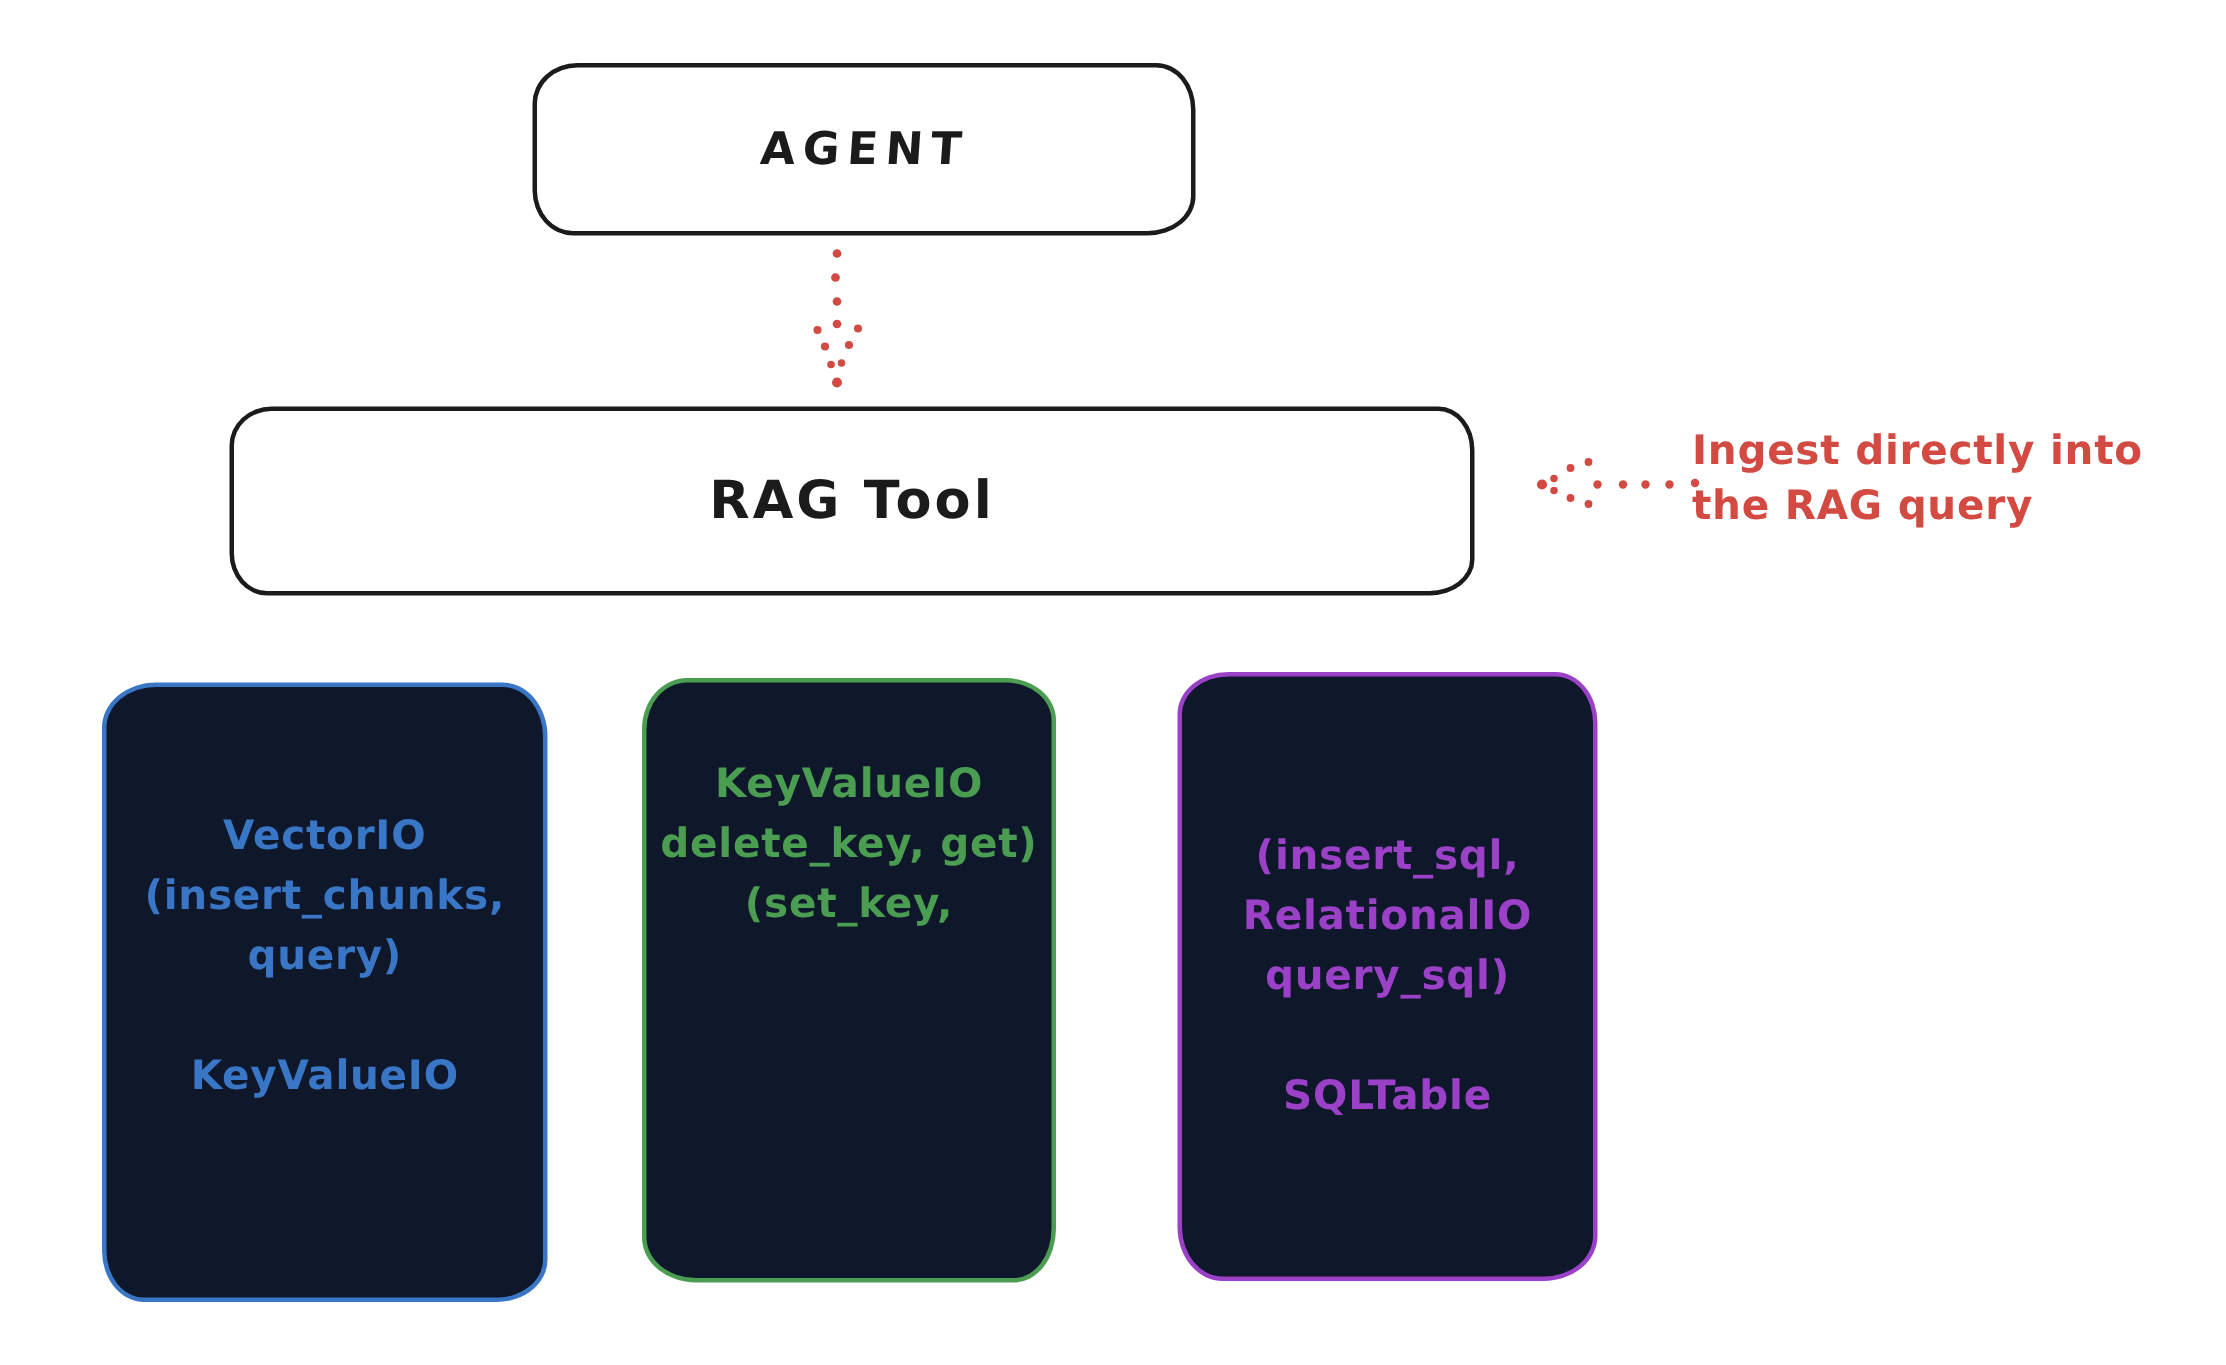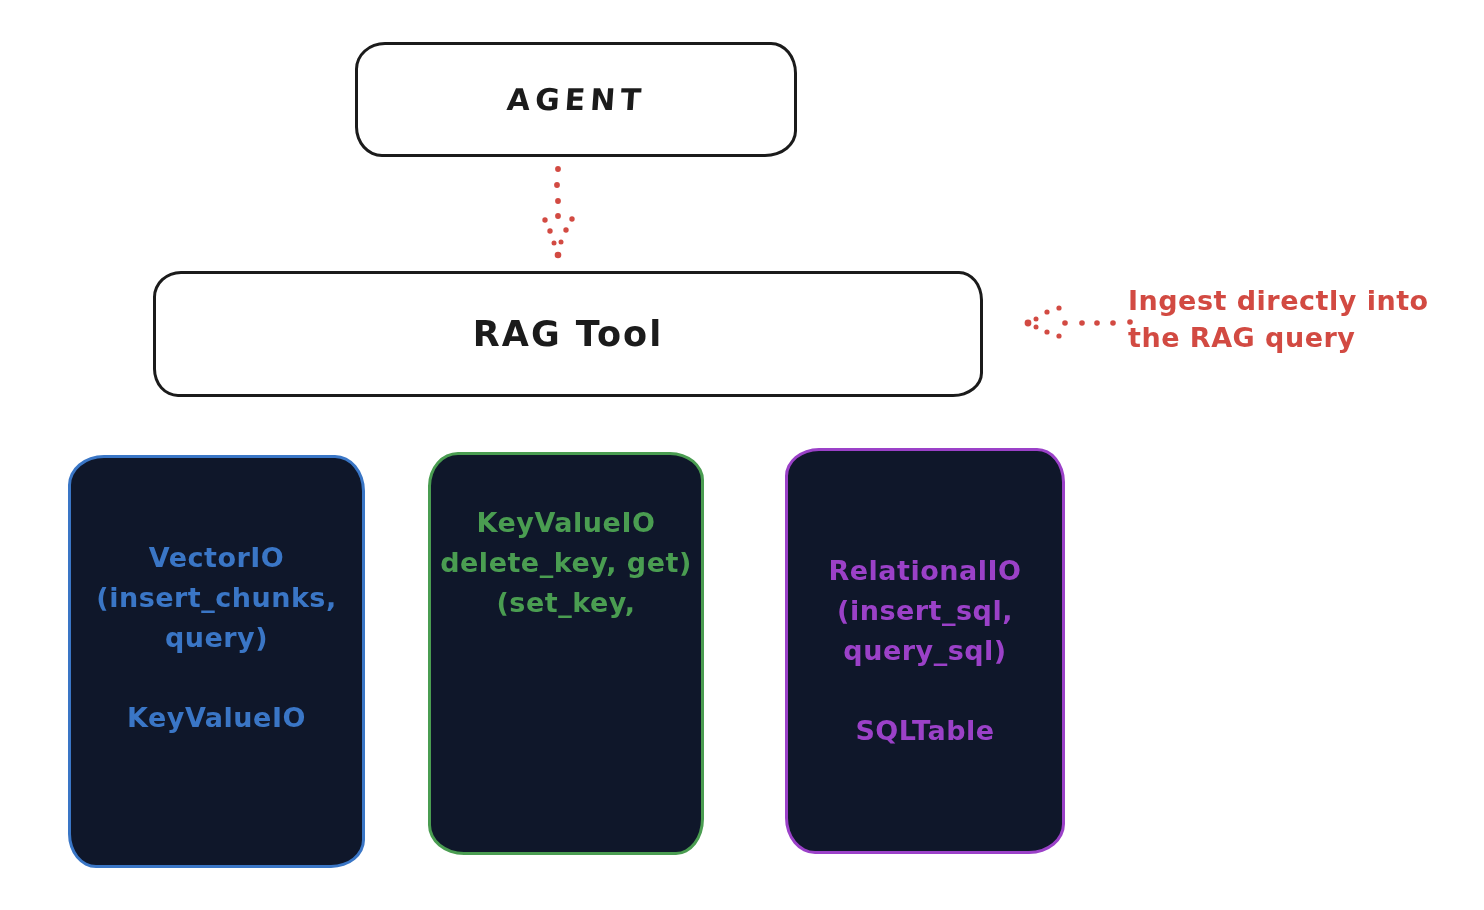--- a/index.html
+++ b/index.html
@@ -142,19 +142,19 @@
     <div class="index">KeyValueIO</div>
   </div>
 
   <div class="backend backend-keyvalue">
     <div class="line">KeyValueIO</div>
     <div class="line">delete_key, get)</div>
     <div class="line">(set_key,</div>
   </div>
 
   <div class="backend backend-relational">
+    <div class="line">(insert_sql,</div>
     <div class="line">RelationalIO</div>
-    <div class="line">(insert_sql,</div>
     <div class="line">query_sql)</div>
     <div class="index">SQLTable</div>
   </div>
 
 </div>
 
 </body></html>

